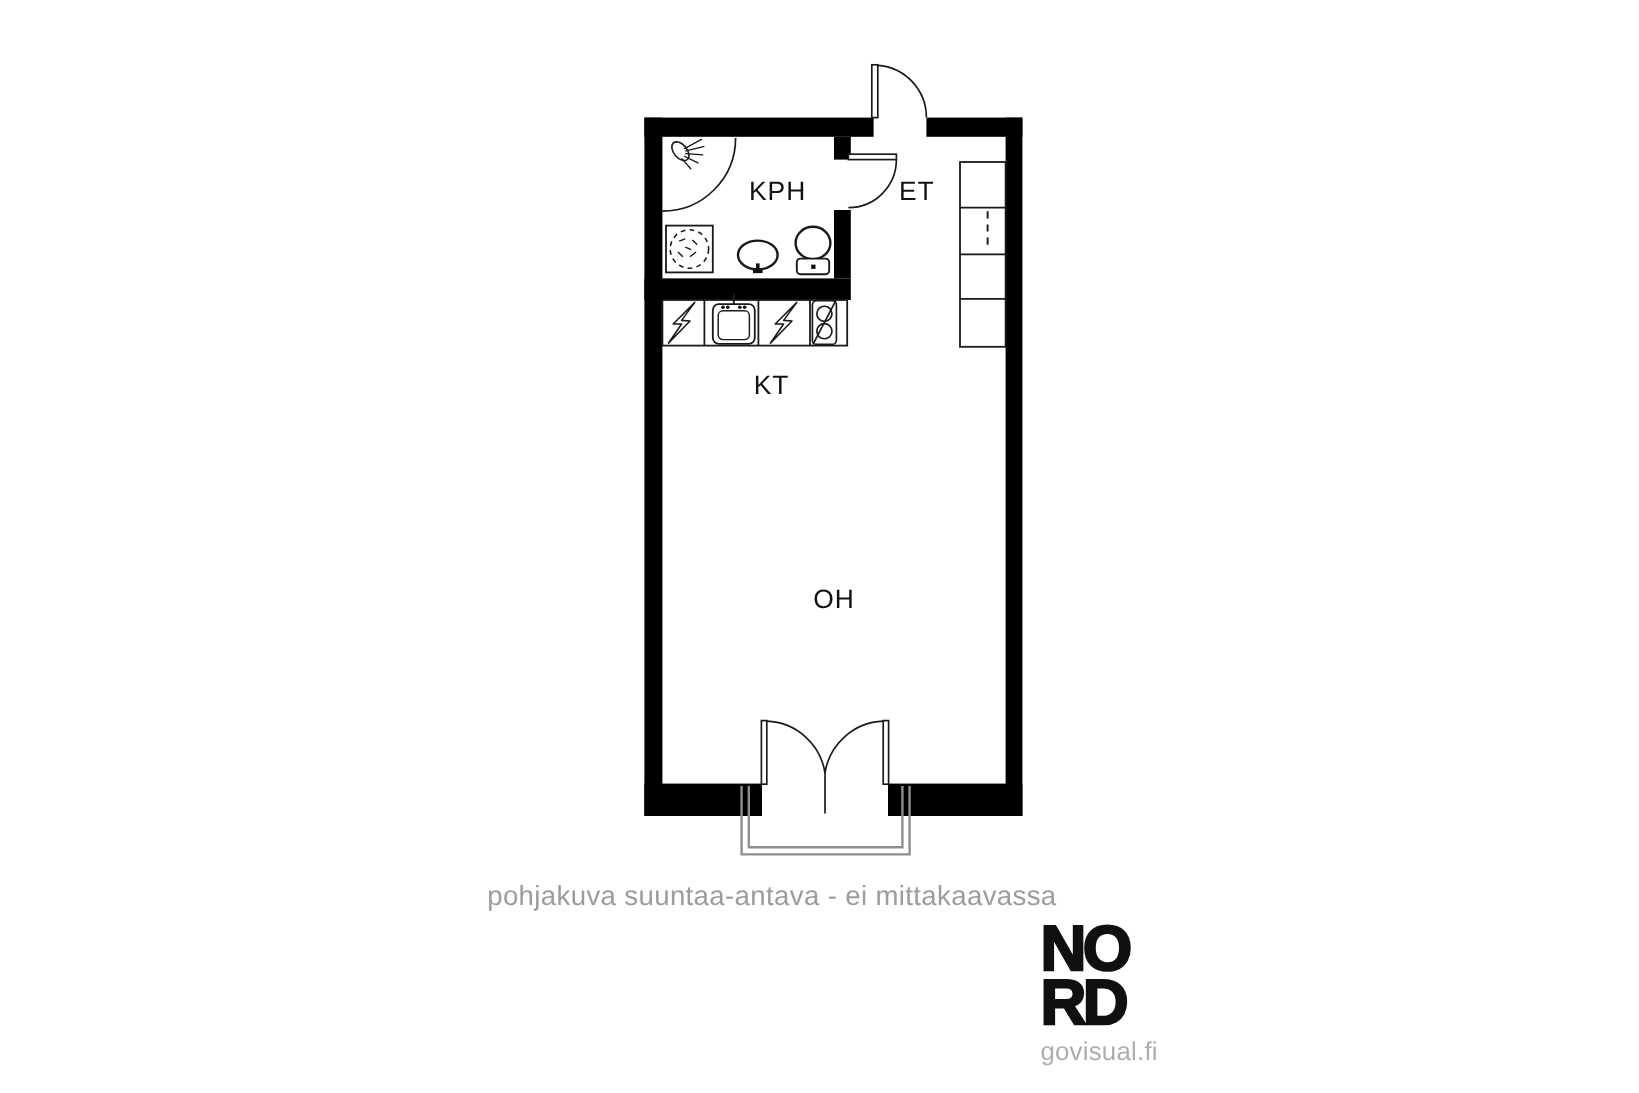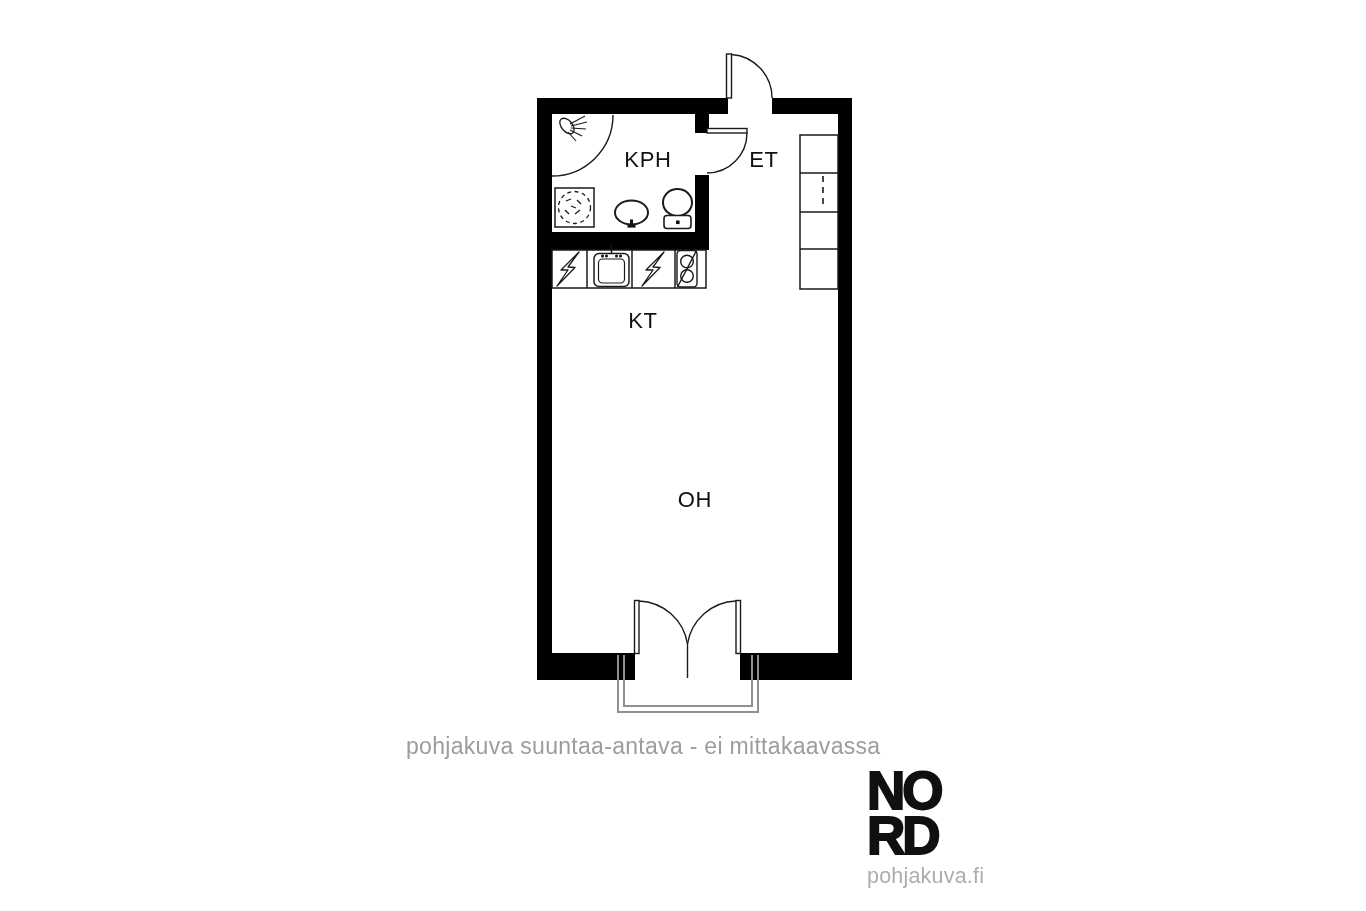--- a/index.html
+++ b/index.html
@@ -183,16 +183,16 @@
     <text class="room-label" x="764" y="167" text-anchor="middle">ET</text>
     <text class="room-label" x="643" y="328" text-anchor="middle">KT</text>
     <text class="room-label" x="695" y="507" text-anchor="middle">OH</text>
   </svg>
 
   <div class="disclaimer">pohjakuva suuntaa-antava - ei mittakaavassa</div>
 
   <div class="logo">
     <div class="logo-line">NO</div>
     <div class="logo-line">RD</div>
-    <div class="logo-sub">pohjakuva.fi</div>
+    <div class="logo-sub">govisual.fi</div>
   </div>
 
 </div>
 
 </body></html>

